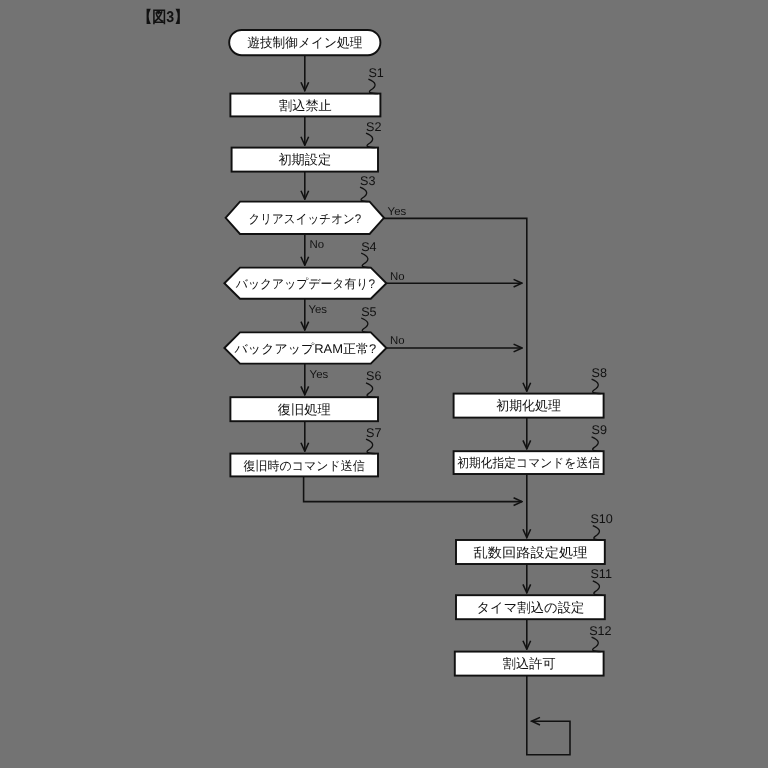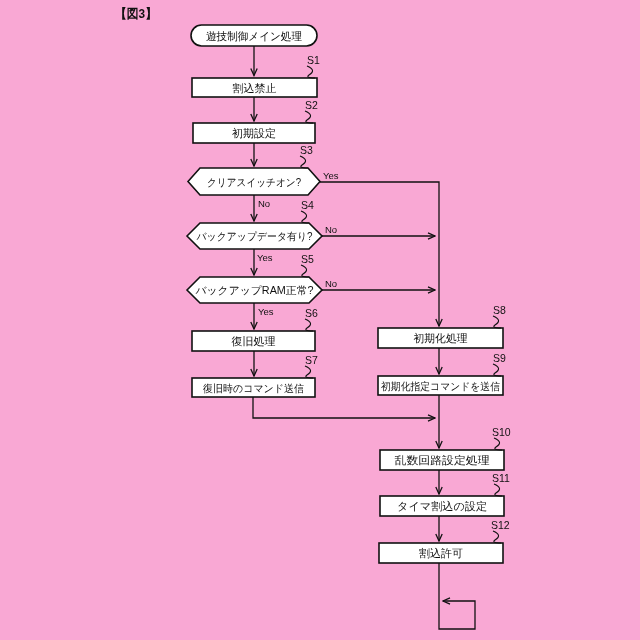--- a/index.html
+++ b/index.html
@@ -1,16 +1,16 @@
 <!DOCTYPE html>
 <html><head>
 <meta charset="utf-8">
 <style>
   html,body{margin:0;padding:0;background:#ffffff;}
-  .page{width:640px;height:640px;position:relative;background:#f9a8d4;overflow:hidden;}
+  .page{width:640px;height:640px;position:relative;background:#737373;overflow:hidden;}
   svg{display:block;}
   svg text{
     font-family:"Liberation Sans","DejaVu Sans",sans-serif;
     fill:#111111;
   }
   .node-label{font-size:11px;}
   .node-label-sm{font-size:10.5px;}
   .step-id{font-size:10.5px;}
   .branch-label{font-size:9.5px;}
   .fig-title{font-size:13px;font-weight:600;}

